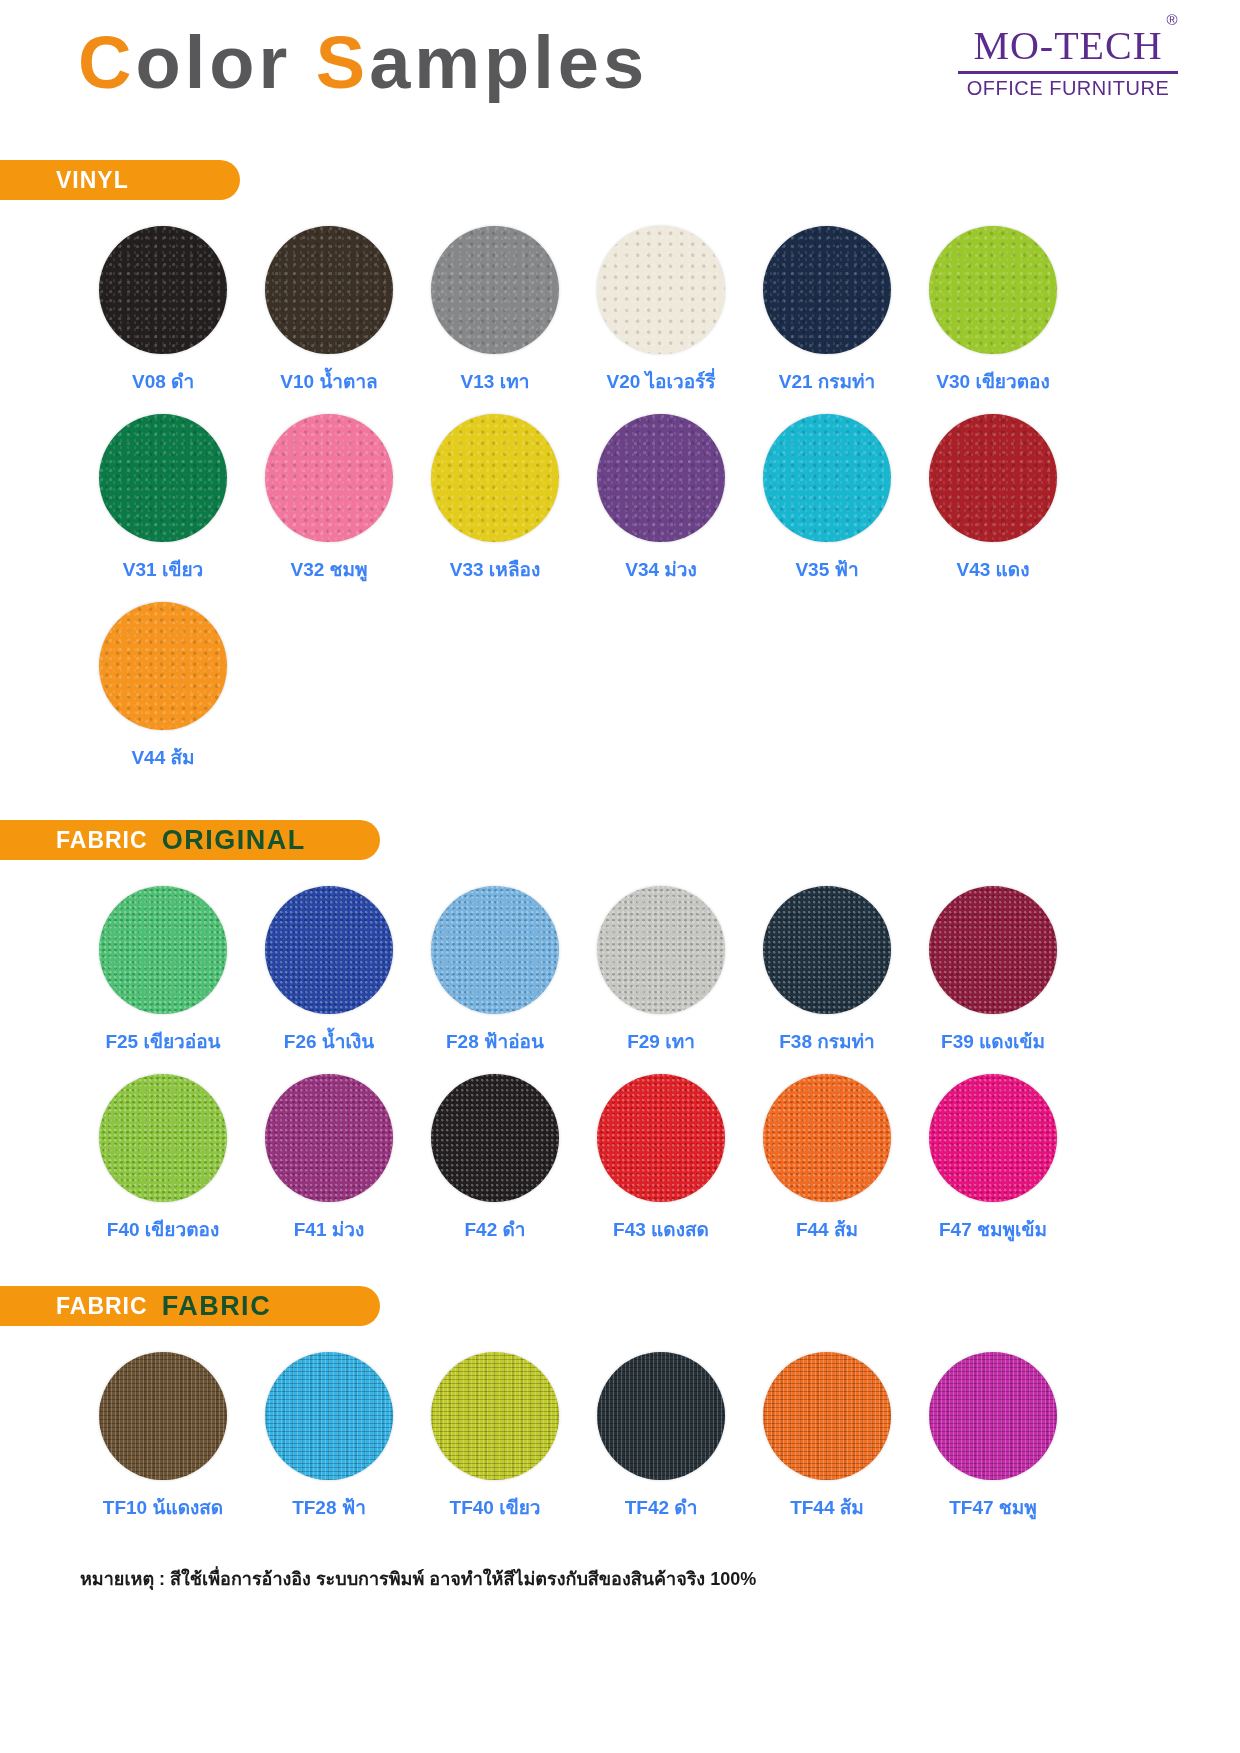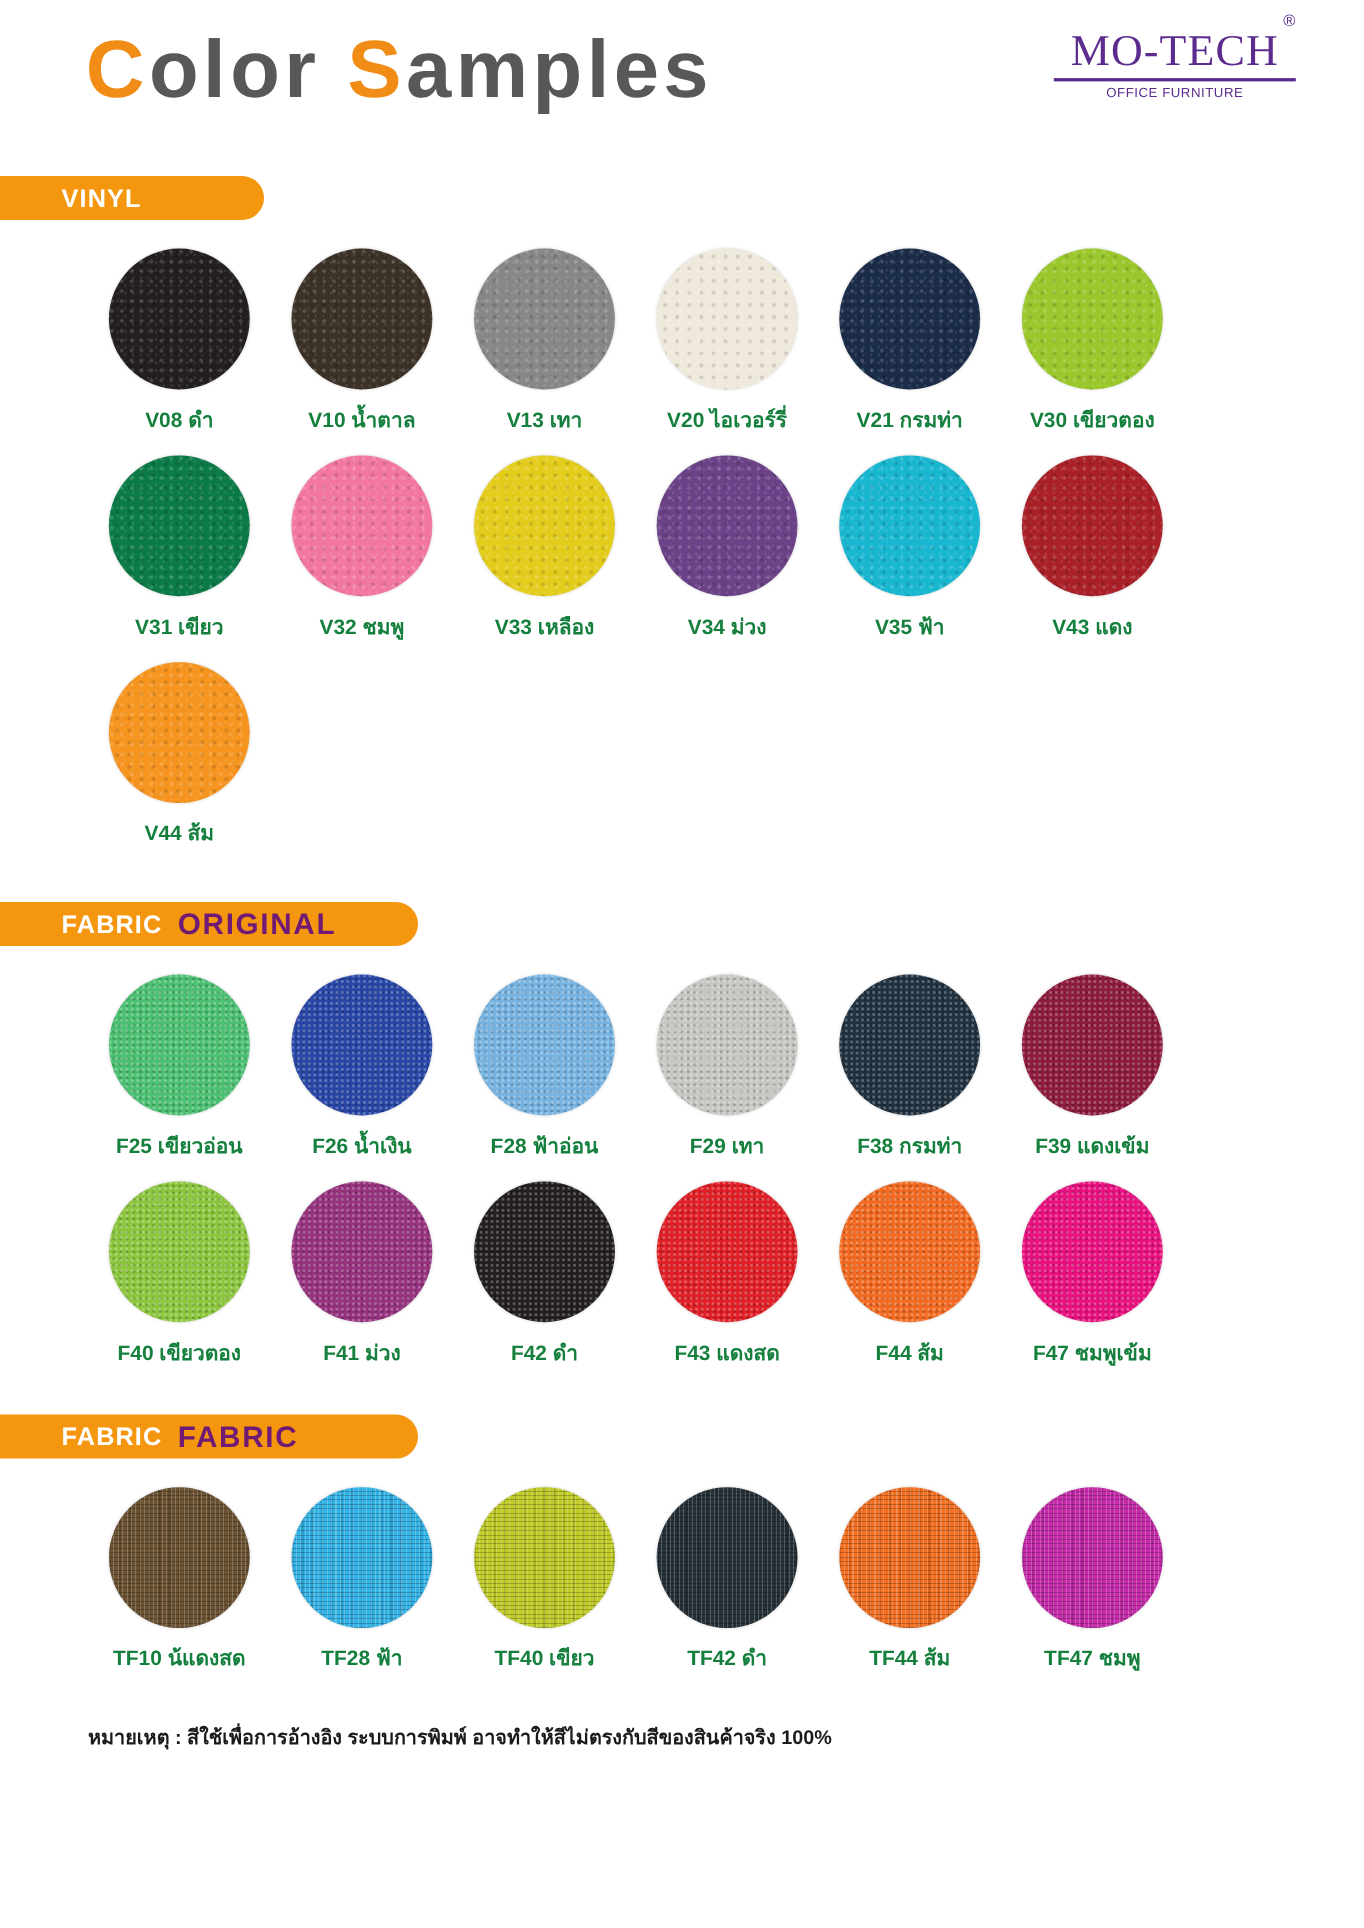--- a/index.html
+++ b/index.html
@@ -56,21 +56,21 @@
     right: -16px;
     font-size: 15px;
     font-family: "Liberation Sans", sans-serif;
   }
   .brand-rule {
     height: 3px;
     background: #5B2C8D;
     margin: 5px 0 4px 0;
   }
   .brand-sub {
-    font-size: 12px;
+    font-size: 20px;
     letter-spacing: 0.5px;
     color: #5B2C8D;
     line-height: 1;
   }
 
   
   .section-banner {
     position: relative;
     height: 40px;
     width: 240px;
@@ -85,21 +85,21 @@
   }
   .section-banner.wide { width: 380px; }
   .banner-label {
     color: #ffffff;
     font-size: 23px;
     font-weight: bold;
     letter-spacing: 1px;
     line-height: 1;
   }
   .banner-emph {
-    color: #701a75;
+    color: #14532d;
     font-size: 27px;
     font-weight: bold;
     letter-spacing: 1.5px;
     margin-left: 14px;
     line-height: 1;
   }
 
   
   .swatch-grid {
     display: flex;
@@ -146,21 +146,21 @@
   .tex-trendy::after {
     background-image:
       repeating-linear-gradient(0deg, rgba(0,0,0,0.22) 0 1px, transparent 1px 4px),
       repeating-linear-gradient(90deg, rgba(255,255,255,0.22) 0 1px, transparent 1px 4px),
       repeating-linear-gradient(90deg, rgba(0,0,0,0.12) 0 2px, transparent 2px 9px);
   }
   .swatch-label {
     margin-top: 12px;
     font-size: 19px;
     font-weight: bold;
-    color: #15803d;
+    color: #3b82f6;
     white-space: nowrap;
     text-align: center;
   }
 
   .section-block { margin-bottom: 6px; }
   .vinyl-block { margin-bottom: 30px; }
   .original-block { margin-bottom: 24px; }
 
   
   .footnote {

